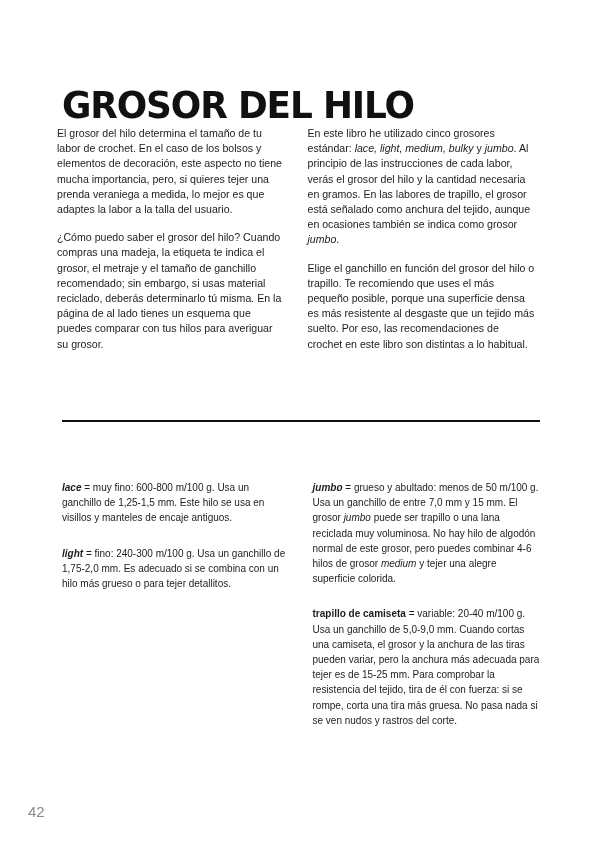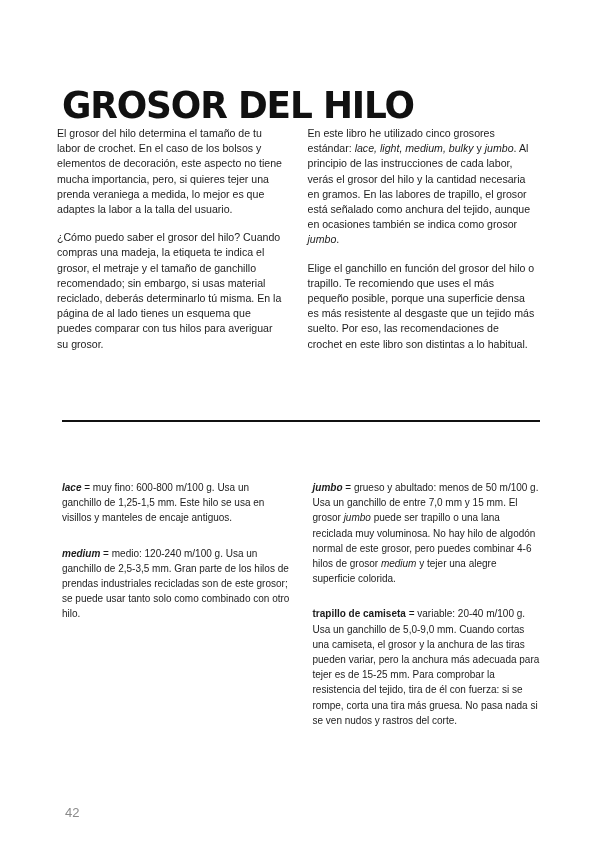--- a/index.html
+++ b/index.html
@@ -91,23 +91,22 @@
     font-weight: bold;
     font-style: italic;
   }
   .entry .term-plain {
     font-weight: bold;
   }
   .page-number {
     position: absolute;
     left: 28px;
     bottom: 26px;
-    font-size: 13px;
+    font-size: 15px;
     color: #8a8a8a;
-    margin-left: 37px;
   }
 </style>
 </head>
 <body>
 
 <div class="page">
 
   <h1 class="page-title">GROSOR DEL HILO</h1>
 
   <div class="intro">
@@ -119,21 +118,21 @@
       <p class="body-text"><span>En este libro he utilizado cinco grosores estándar: </span><em>lace, light, medium, bulky</em><span> y </span><em>jumbo</em><span>. Al principio de las instrucciones de cada labor, verás el grosor del hilo y la cantidad necesaria en gramos. En las labores de trapillo, el grosor está señalado como anchura del tejido, aunque en ocasiones también se indica como grosor </span><em>jumbo</em><span>.</span></p>
       <p class="body-text">Elige el ganchillo en función del grosor del hilo o trapillo. Te recomiendo que uses el más pequeño posible, porque una superficie densa es más resistente al desgaste que un tejido más suelto. Por eso, las recomendaciones de crochet en este libro son distintas a lo habitual.</p>
     </div>
   </div>
 
   <div class="rule"></div>
 
   <div class="lower">
     <div class="col">
       <p class="entry"><span class="term">lace</span><span> = muy fino: 600-800 m/100 g. Usa un ganchillo de 1,25-1,5 mm. Este hilo se usa en visillos y manteles de encaje antiguos.</span></p>
-      <p class="entry"><span class="term">medium</span><span> = medio: 120-240 m/100 g. Usa un ganchillo de 2,5-3,5 mm. Gran parte de los hilos de prendas industriales recicladas son de este grosor; se puede usar tanto solo como combinado con otro hilo.</span></p>
+      <p class="entry"><span class="term">light</span><span> = fino: 240-300 m/100 g. Usa un ganchillo de 1,75-2,0 mm. Es adecuado si se combina con un hilo más grueso o para tejer detallitos.</span></p>
     </div>
     <div class="col">
       <p class="entry"><span class="term">jumbo</span><span> = grueso y abultado: menos de 50 m/100 g. Usa un ganchillo de entre 7,0 mm y 15 mm. El grosor </span><em>jumbo</em><span> puede ser trapillo o una lana reciclada muy voluminosa. No hay hilo de algodón normal de este grosor, pero puedes combinar 4-6 hilos de grosor </span><em>medium</em><span> y tejer una alegre superficie colorida.</span></p>
       <p class="entry"><span class="term-plain">trapillo de camiseta</span><span> = variable: 20-40 m/100 g. Usa un ganchillo de 5,0-9,0 mm. Cuando cortas una camiseta, el grosor y la anchura de las tiras pueden variar, pero la anchura más adecuada para tejer es de 15-25 mm. Para comprobar la resistencia del tejido, tira de él con fuerza: si se rompe, corta una tira más gruesa. No pasa nada si se ven nudos y rastros del corte.</span></p>
     </div>
   </div>
 
   <div class="page-number">42</div>
 
 </div>

